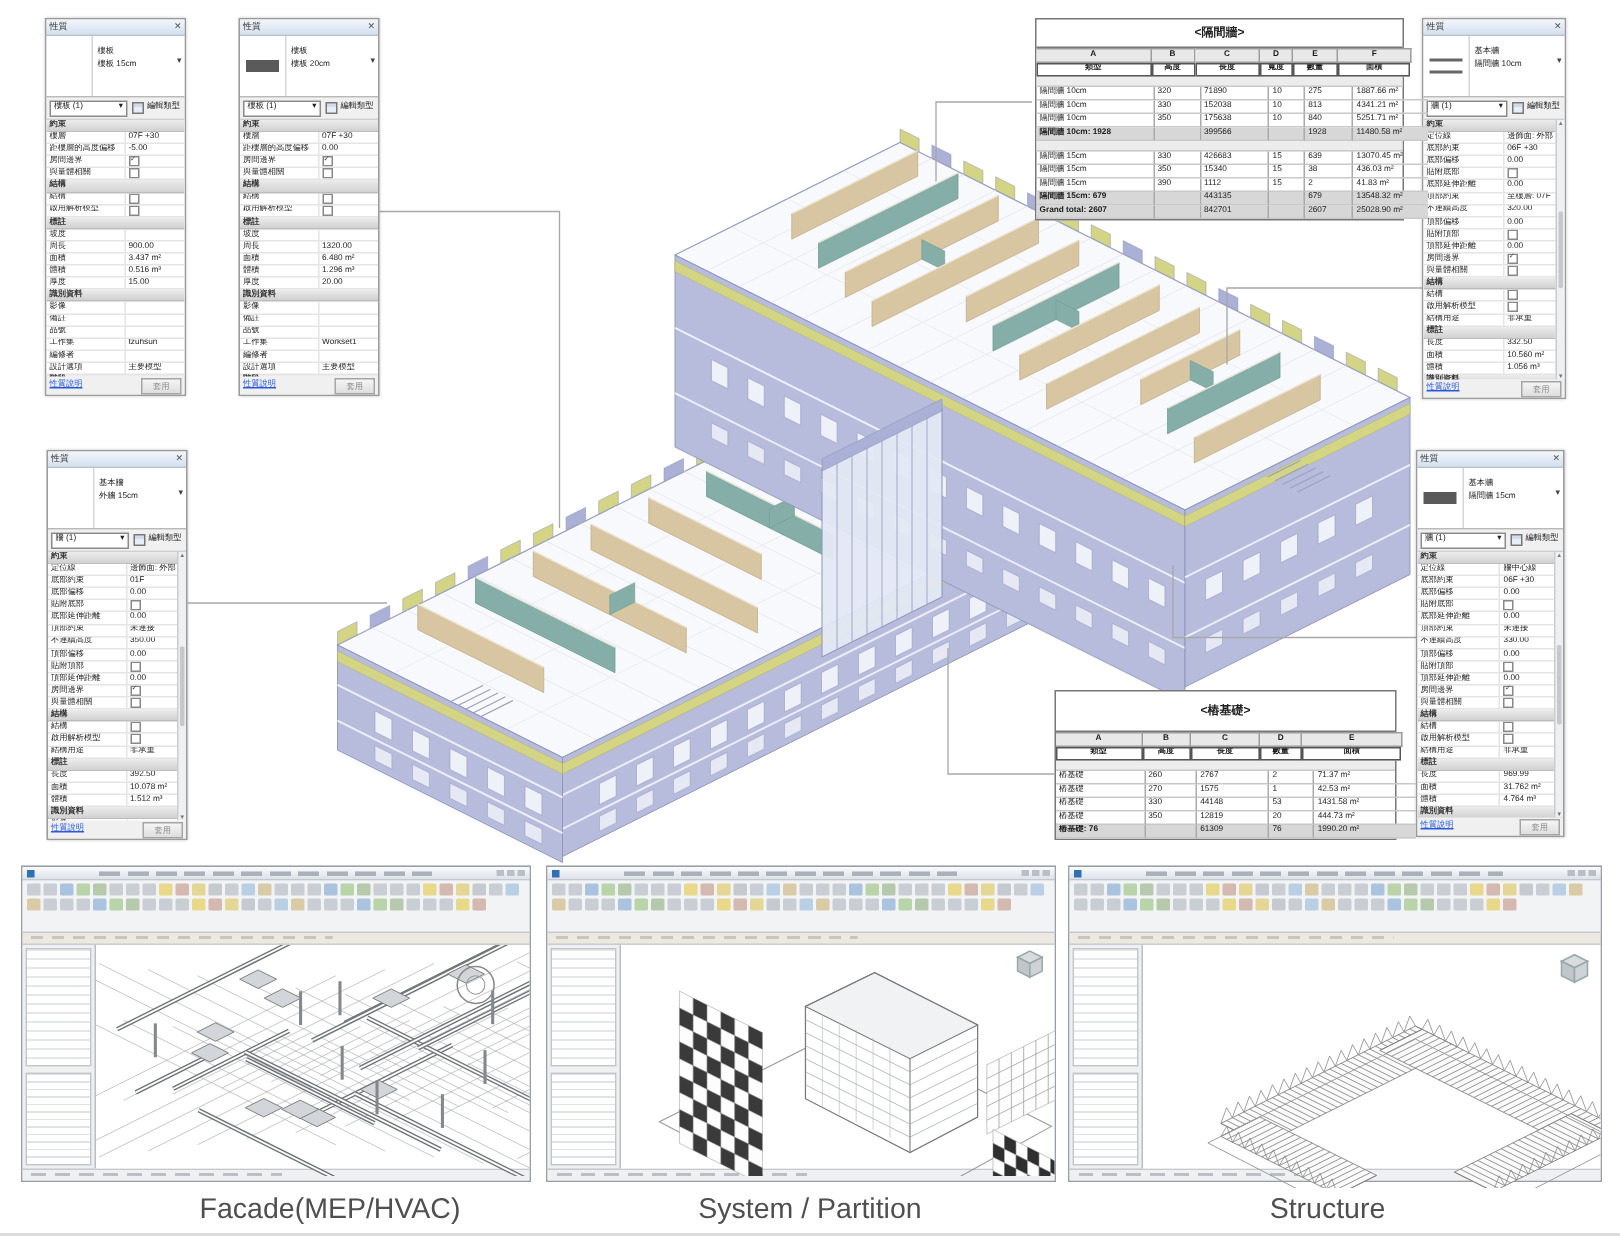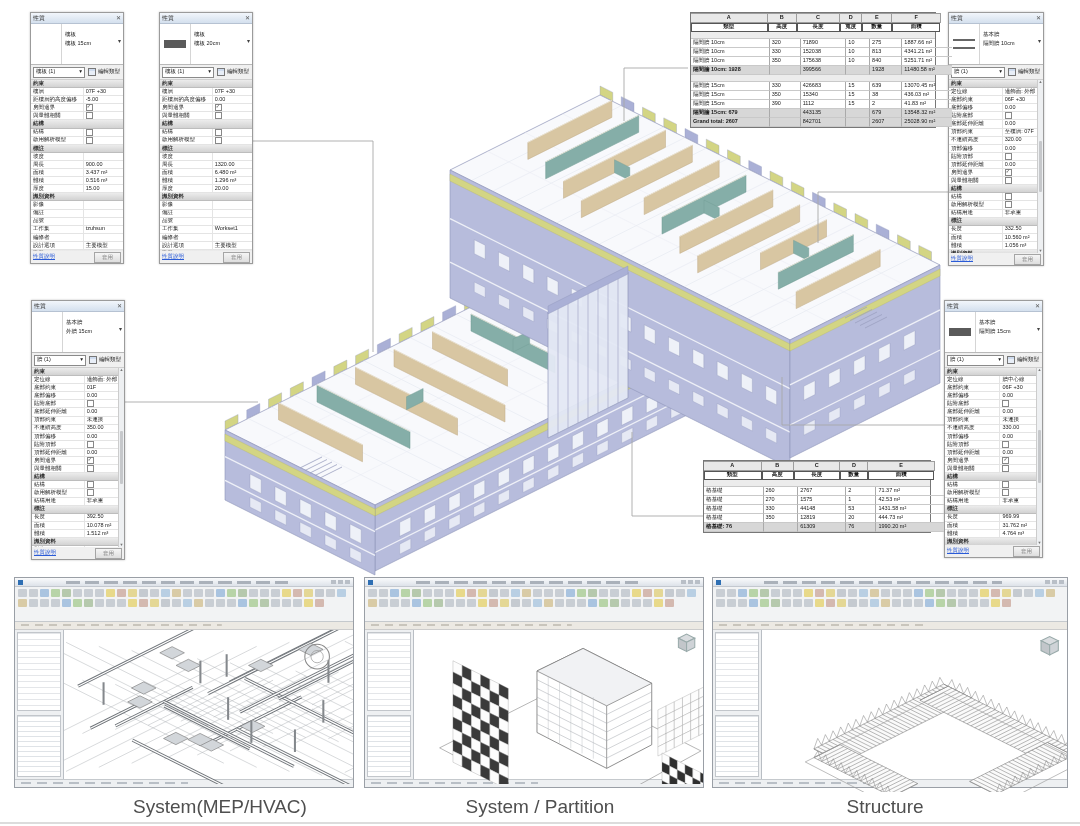--- a/index.html
+++ b/index.html
@@ -1108,20 +1108,21 @@
       </div>
       <div class="pal-bottom">
         <a class="help-link">性質說明</a>
         <button class="apply-btn">套用</button>
       </div>
     </div>
   </div>
 
 <div class="slot t1" style="left:690px;top:12px;width:246px">
     <div class="schedule">
+      <div class="sch-title">&lt;隔間牆&gt;</div>
       <div class="srow letters">
         <div class="scell" style="width: 31%; flex: 0 0 31%;">A</div>
         <div class="scell" style="width: 11.5%; flex: 0 0 11.5%;">B</div>
         <div class="scell" style="width: 17.5%; flex: 0 0 17.5%;">C</div>
         <div class="scell" style="width: 8.5%; flex: 0 0 8.5%;">D</div>
         <div class="scell" style="width: 12%; flex: 0 0 12%;">E</div>
         <div class="scell" style="width: 19.5%; flex: 0 0 19.5%;">F</div>
       </div>
       <div class="srow head">
         <div class="scell" style="width: 31%; flex: 0 0 31%;">類型</div>
@@ -1202,20 +1203,21 @@
         <div class="scell" style="width: 11.5%; flex: 0 0 11.5%;"></div>
         <div class="scell" style="width: 17.5%; flex: 0 0 17.5%;">842701</div>
         <div class="scell" style="width: 8.5%; flex: 0 0 8.5%;"></div>
         <div class="scell" style="width: 12%; flex: 0 0 12%;">2607</div>
         <div class="scell" style="width: 19.5%; flex: 0 0 19.5%;">25028.90 m²</div>
       </div>
     </div>
   </div>
 <div class="slot t2" style="left:703px;top:460px;width:228px">
     <div class="schedule">
+      <div class="sch-title">&lt;樁基礎&gt;</div>
       <div class="srow letters">
         <div class="scell" style="width: 25%; flex: 0 0 25%;">A</div>
         <div class="scell" style="width: 14%; flex: 0 0 14%;">B</div>
         <div class="scell" style="width: 20%; flex: 0 0 20%;">C</div>
         <div class="scell" style="width: 12%; flex: 0 0 12%;">D</div>
         <div class="scell" style="width: 29%; flex: 0 0 29%;">E</div>
       </div>
       <div class="srow head">
         <div class="scell" style="width: 25%; flex: 0 0 25%;">類型</div>
         <div class="scell" style="width: 14%; flex: 0 0 14%;">高度</div>
@@ -1867,17 +1869,17 @@
             <polygon points="258,10 266,6 274,10 266,14" fill="#d9dcdf" stroke="#9aa"></polygon>
             <polygon points="258,10 266,14 266,23 258,19" fill="#c2c6ca" stroke="#9aa"></polygon>
             <polygon points="266,14 274,10 274,19 266,23" fill="#cfd3d7" stroke="#9aa"></polygon>
           </svg>
         </div>
       </div>
       <div class="mw-status"></div>
     </div>
   </div>
 
-<div class="caption" style="left:110px;top:796px;width:220px">System(MEP/HVAC)</div>
+<div class="caption" style="left:110px;top:796px;width:220px">Facade(MEP/HVAC)</div>
 <div class="caption" style="left:440px;top:796px;width:200px">System / Partition</div>
 <div class="caption" style="left:790px;top:796px;width:190px">Structure</div>
 
 <div id="bottom-line"></div>
 
 </body></html>

